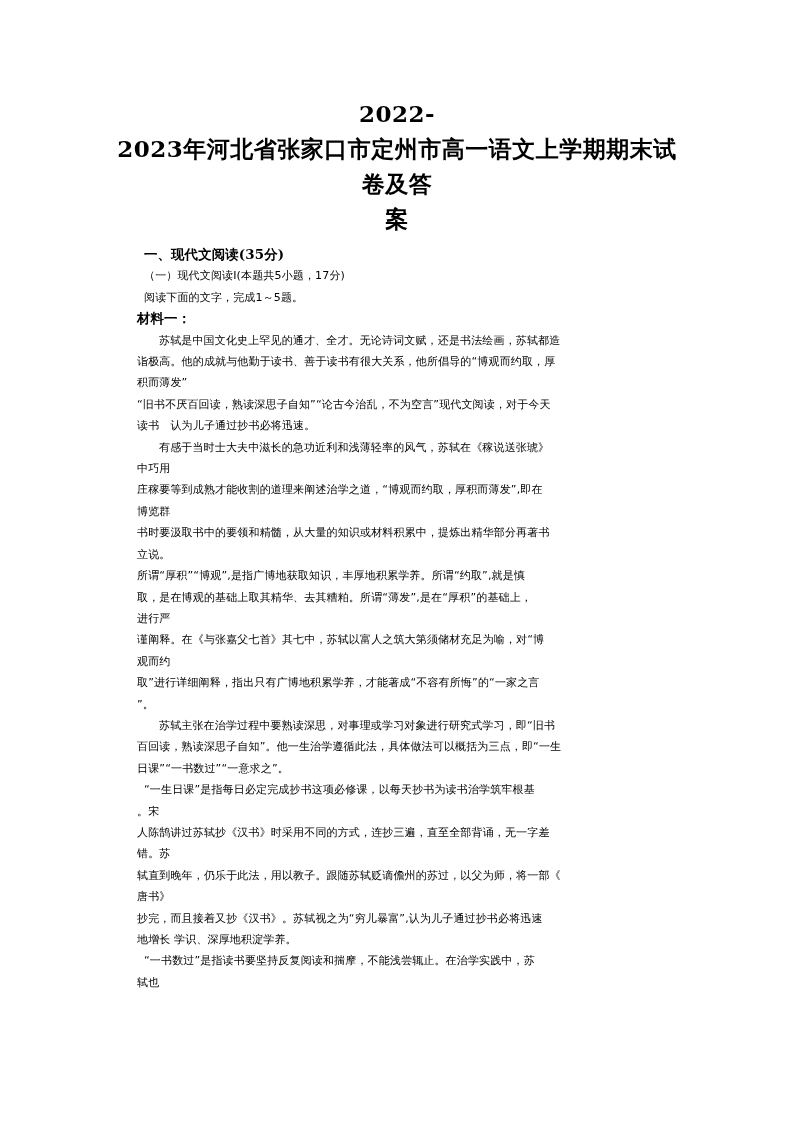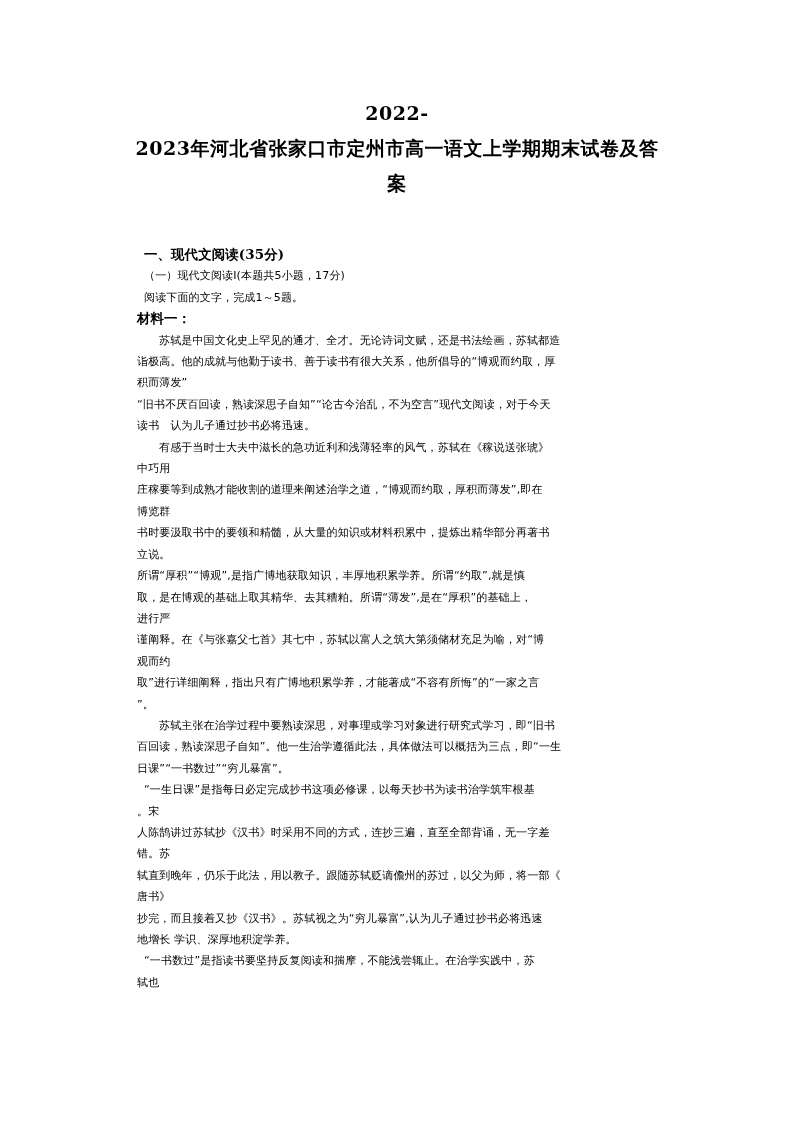--- a/index.html
+++ b/index.html
@@ -23,21 +23,21 @@
 
   
   .doc-title {
     position: absolute;
     left: 113px;
     top: 96px;
     width: 568px;
     text-align: center;
     font-family: "DejaVu Serif", "Liberation Serif", serif;
     font-weight: bold;
-    font-size: 19px;
+    font-size: 23px;
     line-height: 35px;
     letter-spacing: 0.5px;
   }
 
   
   .body-block {
     position: absolute;
     left: 137px;
     top: 244px;
     width: 540px;
@@ -92,21 +92,21 @@
         <div class="ln">立说。</div>
         <div class="ln">所谓“厚积”“博观”,是指广博地获取知识，丰厚地积累学养。所谓“约取”,就是慎</div>
         <div class="ln">取，是在博观的基础上取其精华、去其糟粕。所谓“薄发”,是在“厚积”的基础上，</div>
         <div class="ln">进行严</div>
         <div class="ln">谨阐释。在《与张嘉父七首》其七中，苏轼以富人之筑大第须储材充足为喻，对“博</div>
         <div class="ln">观而约</div>
         <div class="ln">取”进行详细阐释，指出只有广博地积累学养，才能著成“不容有所悔”的“一家之言</div>
         <div class="ln">”。</div>
         <div class="ln ind2">苏轼主张在治学过程中要熟读深思，对事理或学习对象进行研究式学习，即“旧书</div>
         <div class="ln">百回读，熟读深思子自知”。他一生治学遵循此法，具体做法可以概括为三点，即“一生</div>
-        <div class="ln">日课”“一书数过”“穷儿暴富”。</div>
+        <div class="ln">日课”“一书数过”“一意求之”。</div>
         <div class="ln ind1">“一生日课”是指每日必定完成抄书这项必修课，以每天抄书为读书治学筑牢根基</div>
         <div class="ln">。宋</div>
         <div class="ln">人陈鹄讲过苏轼抄《汉书》时采用不同的方式，连抄三遍，直至全部背诵，无一字差</div>
         <div class="ln">错。苏</div>
         <div class="ln">轼直到晚年，仍乐于此法，用以教子。跟随苏轼贬谪儋州的苏过，以父为师，将一部《</div>
         <div class="ln">唐书》</div>
         <div class="ln">抄完，而且接着又抄《汉书》。苏轼视之为“穷儿暴富”,认为儿子通过抄书必将迅速</div>
         <div class="ln">地增长 学识、深厚地积淀学养。</div>
         <div class="ln ind1">“一书数过”是指读书要坚持反复阅读和揣摩，不能浅尝辄止。在治学实践中，苏</div>
         <div class="ln">轼也</div>

